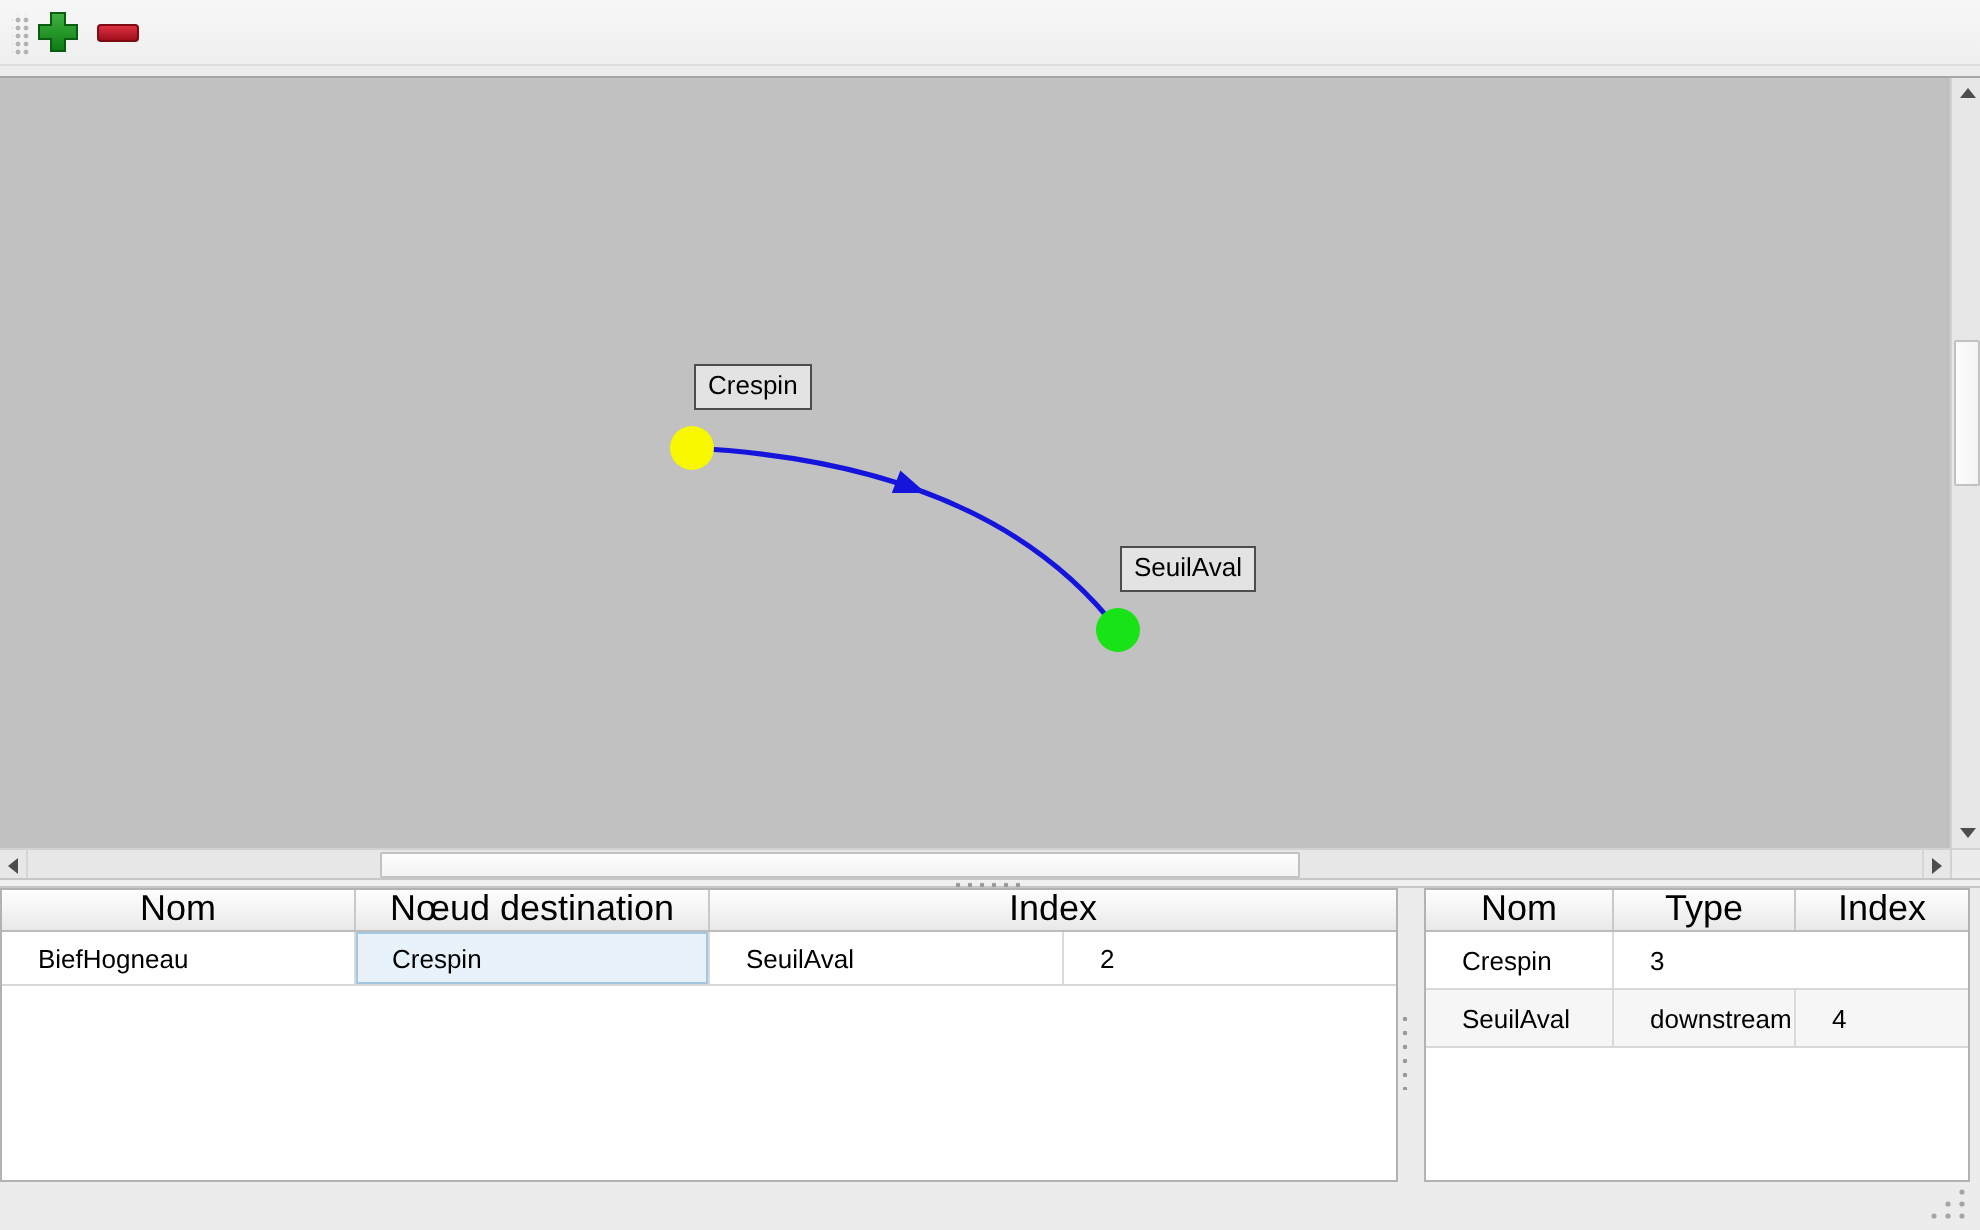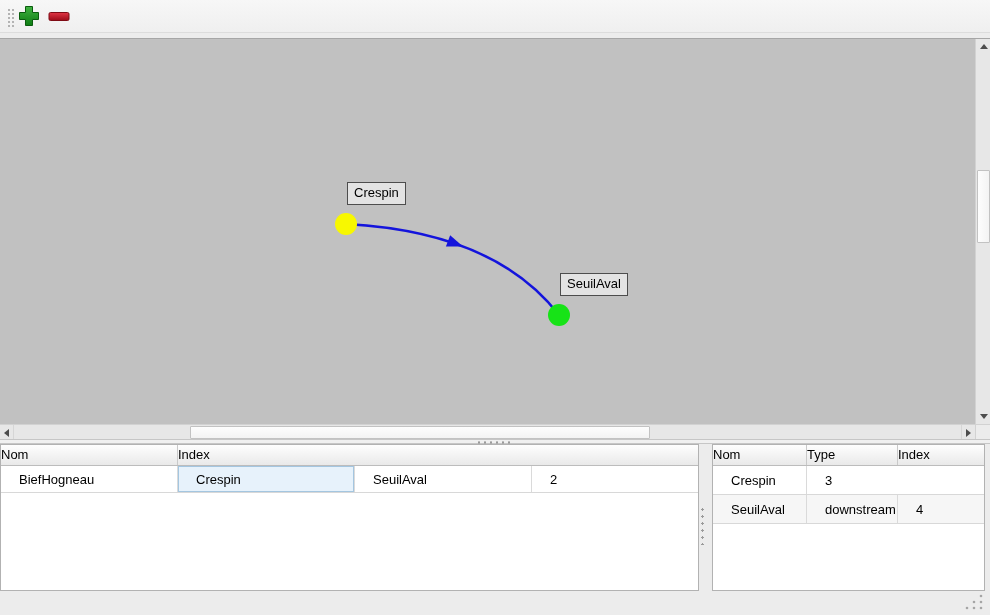--- a/index.html
+++ b/index.html
@@ -53,21 +53,21 @@
   .splitter-v { position:absolute; left:699px; top:444px; width:13px; height:147px; background:#ececec; cursor:col-resize; }
   .splitter-v .dots { position:absolute; left:2px; top:61px; width:3px; height:40px;
                 background-image:radial-gradient(circle,#9a9a9a 1px, transparent 1.3px);
                 background-size:3px 7px; background-position:0 1px; }
 
   
   .table { position:absolute; top:444px; height:147px; background:#fff; border:1px solid #b2b2b2; }
   .table.left { left:0; width:699px; }
   .table.right { left:712px; width:273px; }
   .thead { display:flex; height:21px; background:linear-gradient(#fefefe,#e9e9e9); border-bottom:1px solid #bcbcbc; }
-  .th { border-right:1px solid #c9c9c9; text-align:left; line-height:19px; font-size:13px; color:#000; overflow:hidden; }
+  .th { border-right:1px solid #c9c9c9; text-align:center; line-height:19px; font-size:18px; color:#000; overflow:hidden; }
   .th:last-child { border-right:none; }
   .trow { display:flex; border-bottom:1px solid #d8d8d8; background:#fff; }
   .table.left .trow { height:27px; } .table.right .trow { height:29px; }
   .trow.alt { background:#f6f6f6; }
   .td { border-right:1px solid #dadada; padding-left:18px; font-size:13px; color:#000;
         display:flex; align-items:center; overflow:hidden; white-space:nowrap; }
   .td:last-child { border-right:none; }
   .td.selected { background:#e7f2fb; box-shadow:inset 0 0 0 1px #a4c6e0; }
   .w177 { width:177px; } .wflexL { flex:1; } .w94 { width:94px; } .w91 { width:91px; } .wflexR { flex:1; }
 
@@ -145,20 +145,21 @@
   </div>
   <div class="sb-corner"></div>
 
   <div class="splitter-h">
     <div class="dots"></div>
   </div>
 
   <div class="table left">
     <div class="thead">
       <div class="th w177">Nom</div>
+      <div class="th w177">Nœud destination</div>
       <div class="th wflexL">Index</div>
     </div>
     <div class="trow">
       <div class="td w177">BiefHogneau</div>
       <div class="td w177 selected">Crespin</div>
       <div class="td w177">SeuilAval</div>
       <div class="td wflexL">2</div>
     </div>
   </div>
 

